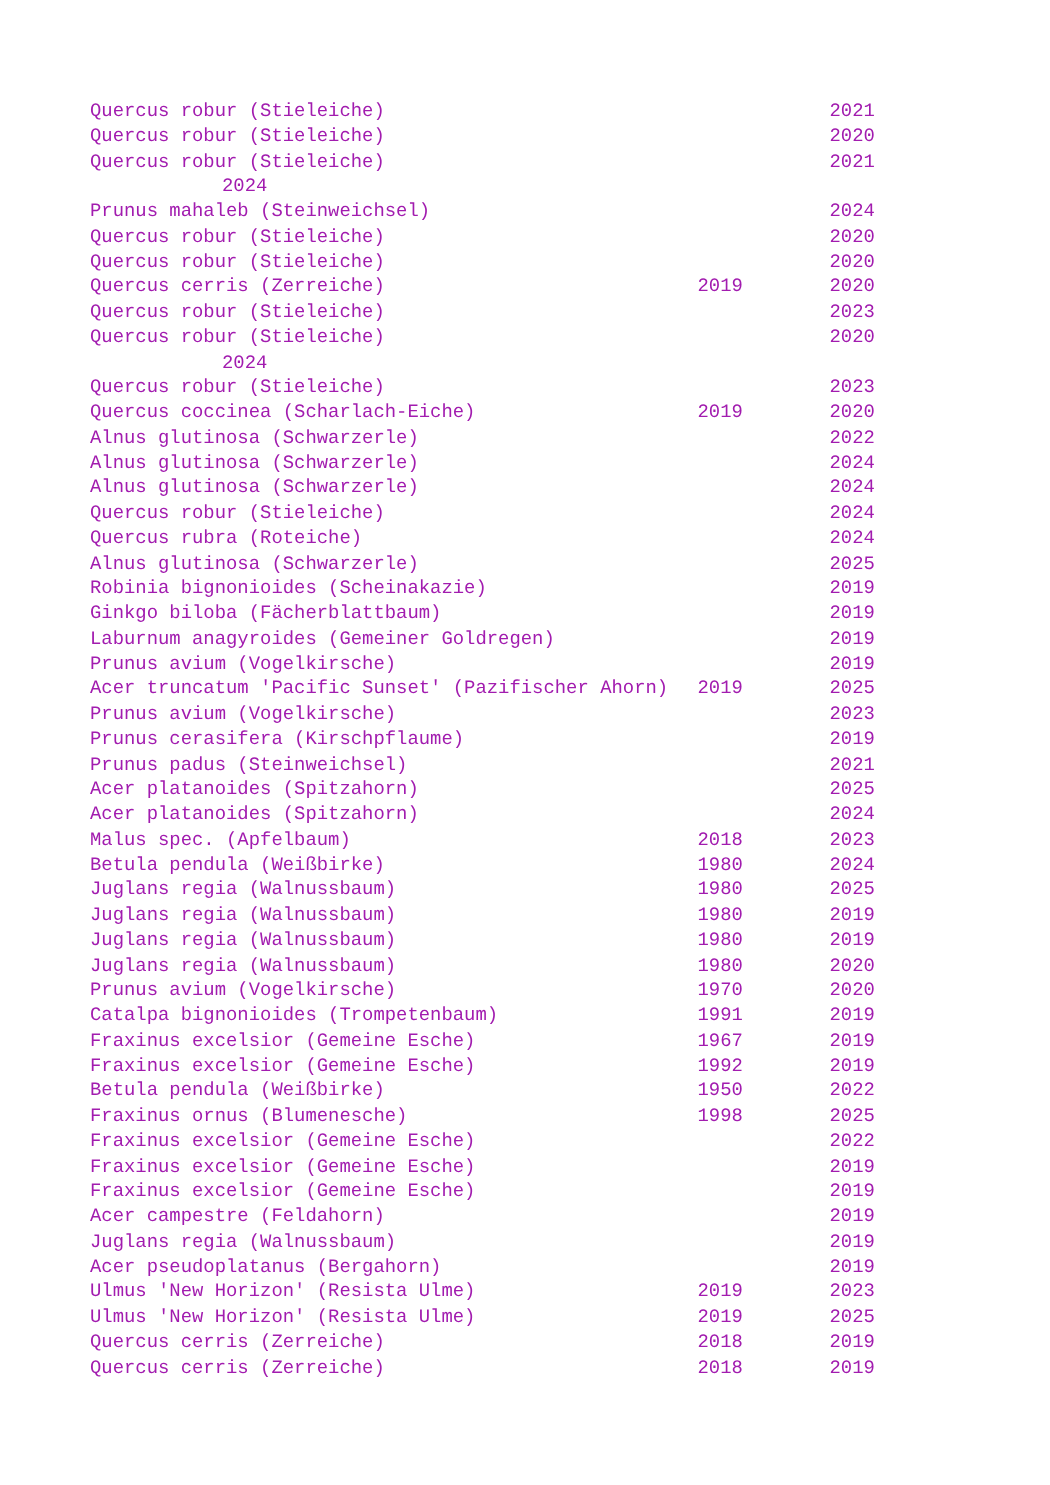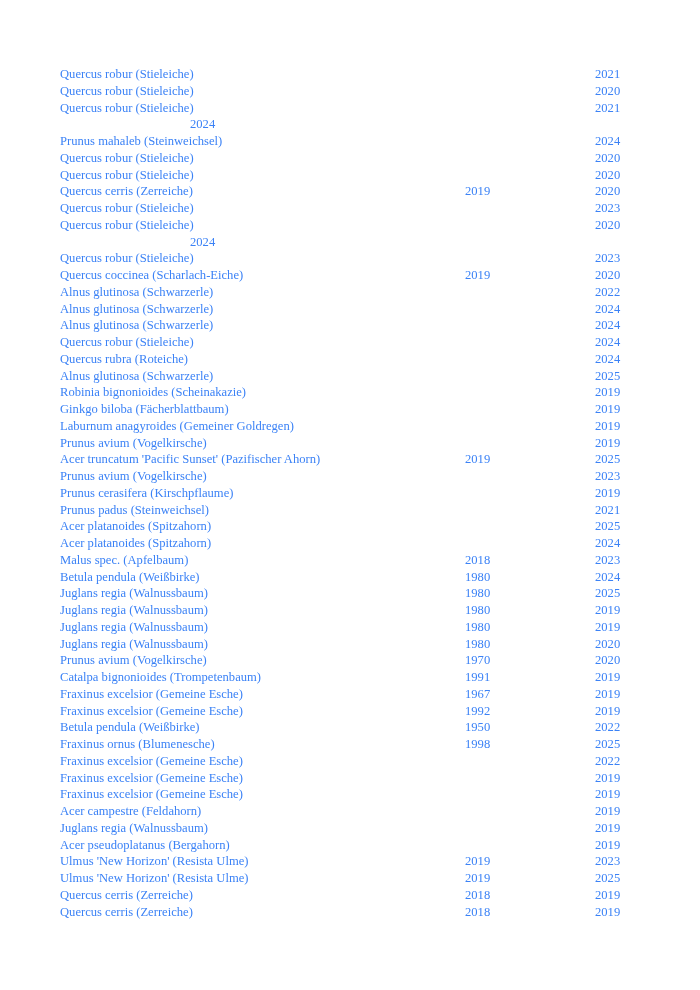--- a/index.html
+++ b/index.html
@@ -6,22 +6,22 @@
     margin: 0;
     padding: 0;
     background: #ffffff;
   }
   .page {
     position: relative;
     width: 700px;
     height: 990px;
     background: #ffffff;
     overflow: hidden;
-    font-family: Liberation Serif, serif;
-    color: #3b82f6;
+    font-family: Liberation Mono, monospace;
+    color: #a21caf;
   }
   .table {
     position: absolute;
     top: 66px;
     left: 60px;
     right: 60px;
   }
   .row {
     display: flex;
     align-items: baseline;
@@ -32,21 +32,20 @@
   }
   .cell-species {
     flex: 0 0 405px;
     overflow: hidden;
   }
   .cell-year1 {
     flex: 0 0 88px;
   }
   .cell-year2 {
     flex: 0 0 auto;
-    margin-left: 42px;
   }
 </style>
 </head>
 <body>
 
 <div class="page">
   <div class="table" id="tree-table">
       <div class="row">
         <span class="cell-species">Quercus robur (Stieleiche)</span>
         <span class="cell-year1"></span>

